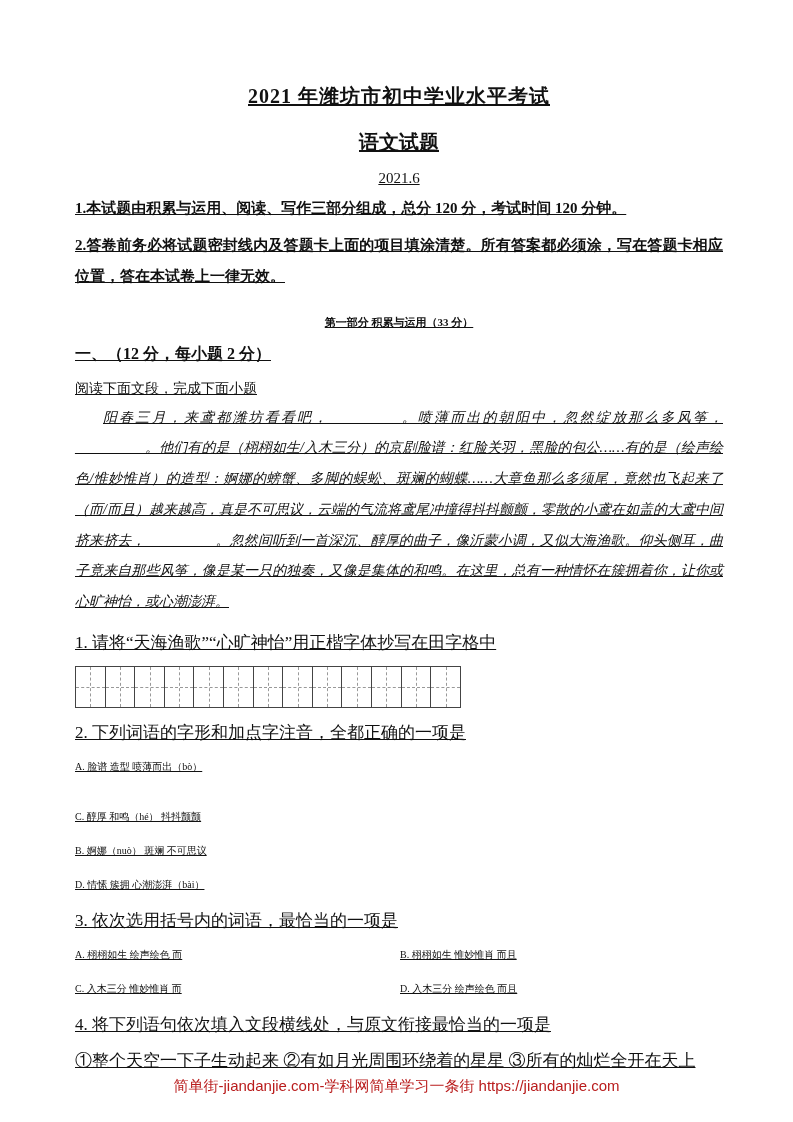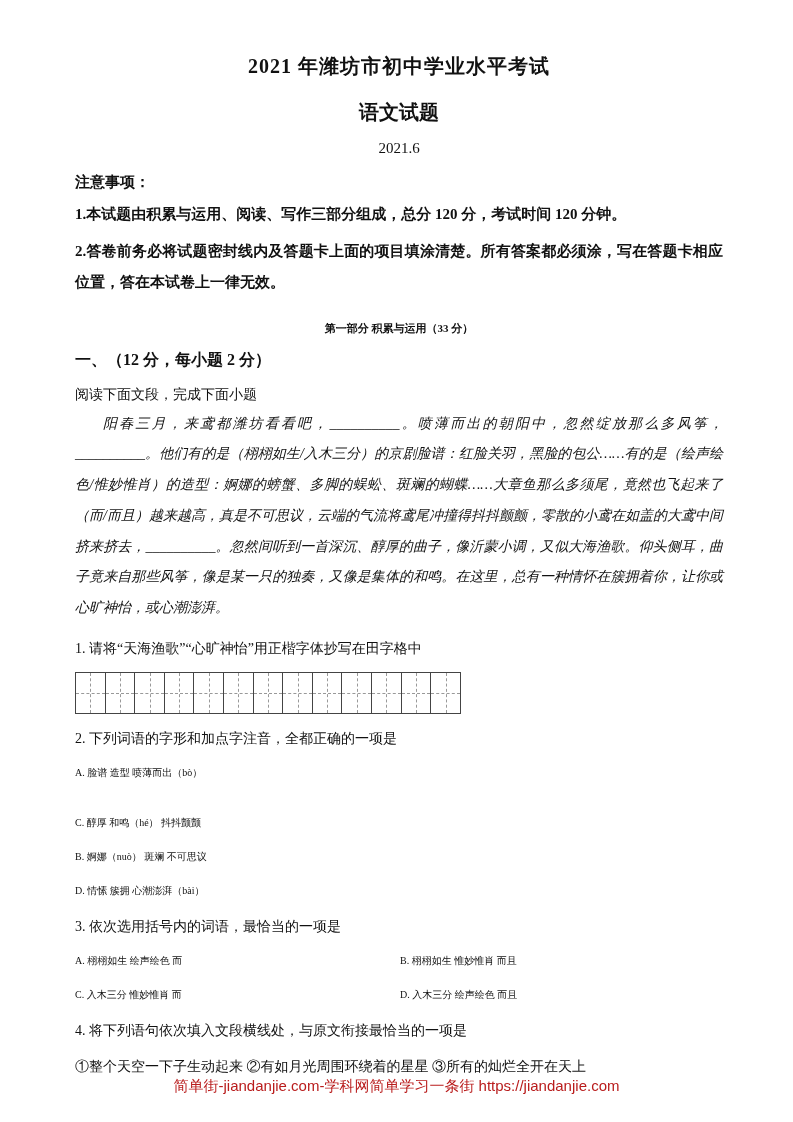--- a/index.html
+++ b/index.html
@@ -2,35 +2,35 @@
 <html><head>
 <meta charset="utf-8">
 <style>
   html, body { margin: 0; padding: 0; }
   body {
     width: 793px; height: 1122px;
     background: #ffffff; color: #111;
     font-family: "Liberation Serif", "DejaVu Serif", serif;
     position: relative; overflow: hidden;
   }
-  .page { padding: 52px 70px 0 75px; }
+  .page { padding: 82px 70px 0 75px; text-decoration: underline; }
   .center { text-align: center; }
   .exam-title { font-size: 20px; font-weight: bold; letter-spacing: 1px; line-height: 28px; }
   .exam-subject { font-size: 20px; font-weight: bold; margin-top: 18px; line-height: 28px; }
   .exam-date { font-size: 15px; margin-top: 12px; line-height: 20px; }
   .notice-heading { font-size: 15px; font-weight: bold; margin-top: 12px; line-height: 24px; }
   .notice-item { font-size: 15px; font-weight: bold; line-height: 2.1; text-align: justify; margin-top: 5px; }
   .part-heading { font-size: 11px; font-weight: bold; margin-top: 16px; line-height: 26px; }
   .sec-heading { font-size: 16px; font-weight: bold; margin-top: 6px; line-height: 26px; }
   .instruction { font-size: 14px; margin-top: 12px; line-height: 20px; }
   .passage {
     font-size: 14px; line-height: 2.2; text-align: justify;
     text-indent: 2em; margin-top: 4px; font-style: italic;
   }
-  .q-text { font-size: 14px; margin-top: 14px; line-height: 22px; }
+  .q-text { font-size: 17px; margin-top: 14px; line-height: 22px; }
   .tian-grid {
     display: flex; width: 384px; height: 40px;
     border: 1.6px solid #444; margin-top: 12px; background: #fff;
   }
   .tian-cell { flex: 1; position: relative; border-right: 1px solid #444; }
   .tian-cell:last-child { border-right: 0; }
   .tian-cell::before {
     content: ""; position: absolute; top: 0; bottom: 0; left: 50%;
     border-left: 1px dashed #999;
   }
@@ -49,21 +49,20 @@
 </style>
 </head>
 <body>
 
 <div class="page">
 
   <div class="center exam-title">2021 年潍坊市初中学业水平考试</div>
   <div class="center exam-subject">语文试题</div>
   <div class="center exam-date">2021.6</div>
 
-  <div class="notice-heading">注意事项：</div>
   <div class="notice-item">1.本试题由积累与运用、阅读、写作三部分组成，总分 120 分，考试时间 120 分钟。</div>
   <div class="notice-item">2.答卷前务必将试题密封线内及答题卡上面的项目填涂清楚。所有答案都必须涂，写在答题卡相应位置，答在本试卷上一律无效。</div>
 
   <div class="center part-heading">第一部分  积累与运用（33 分）</div>
   <div class="sec-heading">一、（12 分，每小题 2 分）</div>
   <div class="instruction">阅读下面文段，完成下面小题</div>
   <div class="passage">阳春三月，来鸢都潍坊看看吧，__________。喷薄而出的朝阳中，忽然绽放那么多风筝，__________。他们有的是（栩栩如生/入木三分）的京剧脸谱：红脸关羽，黑脸的包公……有的是（绘声绘色/惟妙惟肖）的造型：婀娜的螃蟹、多脚的蜈蚣、斑斓的蝴蝶……大章鱼那么多须尾，竟然也飞起来了（而/而且）越来越高，真是不可思议，云端的气流将鸢尾冲撞得抖抖颤颤，零散的小鸢在如盖的大鸢中间挤来挤去，__________。忽然间听到一首深沉、醇厚的曲子，像沂蒙小调，又似大海渔歌。仰头侧耳，曲子竟来自那些风筝，像是某一只的独奏，又像是集体的和鸣。在这里，总有一种情怀在簇拥着你，让你或心旷神怡，或心潮澎湃。</div>
 
   <div class="q-text">1. 请将“天海渔歌”“心旷神怡”用正楷字体抄写在田字格中</div>
 

